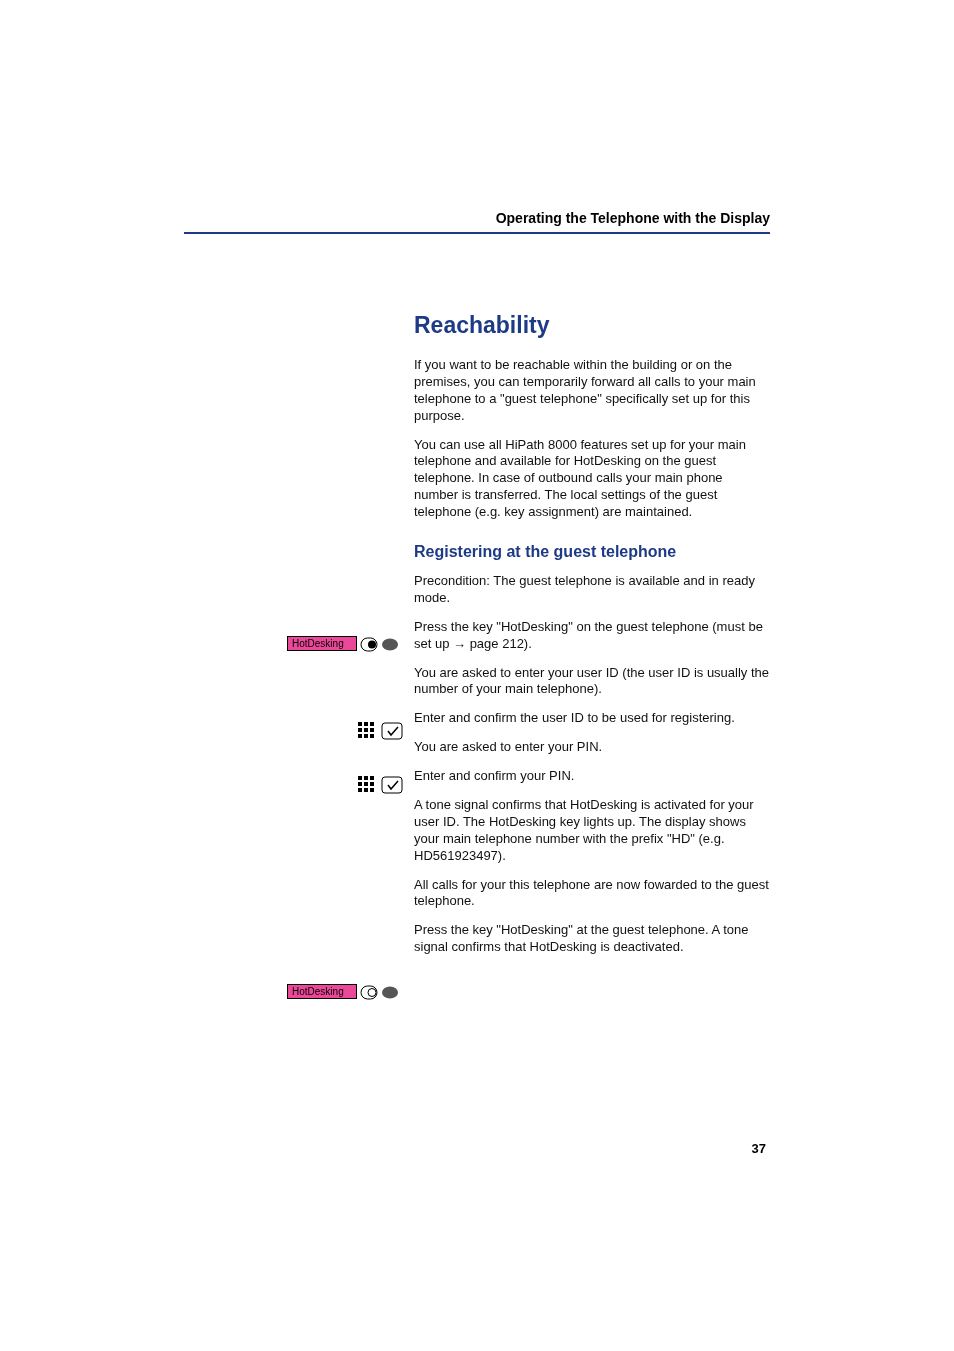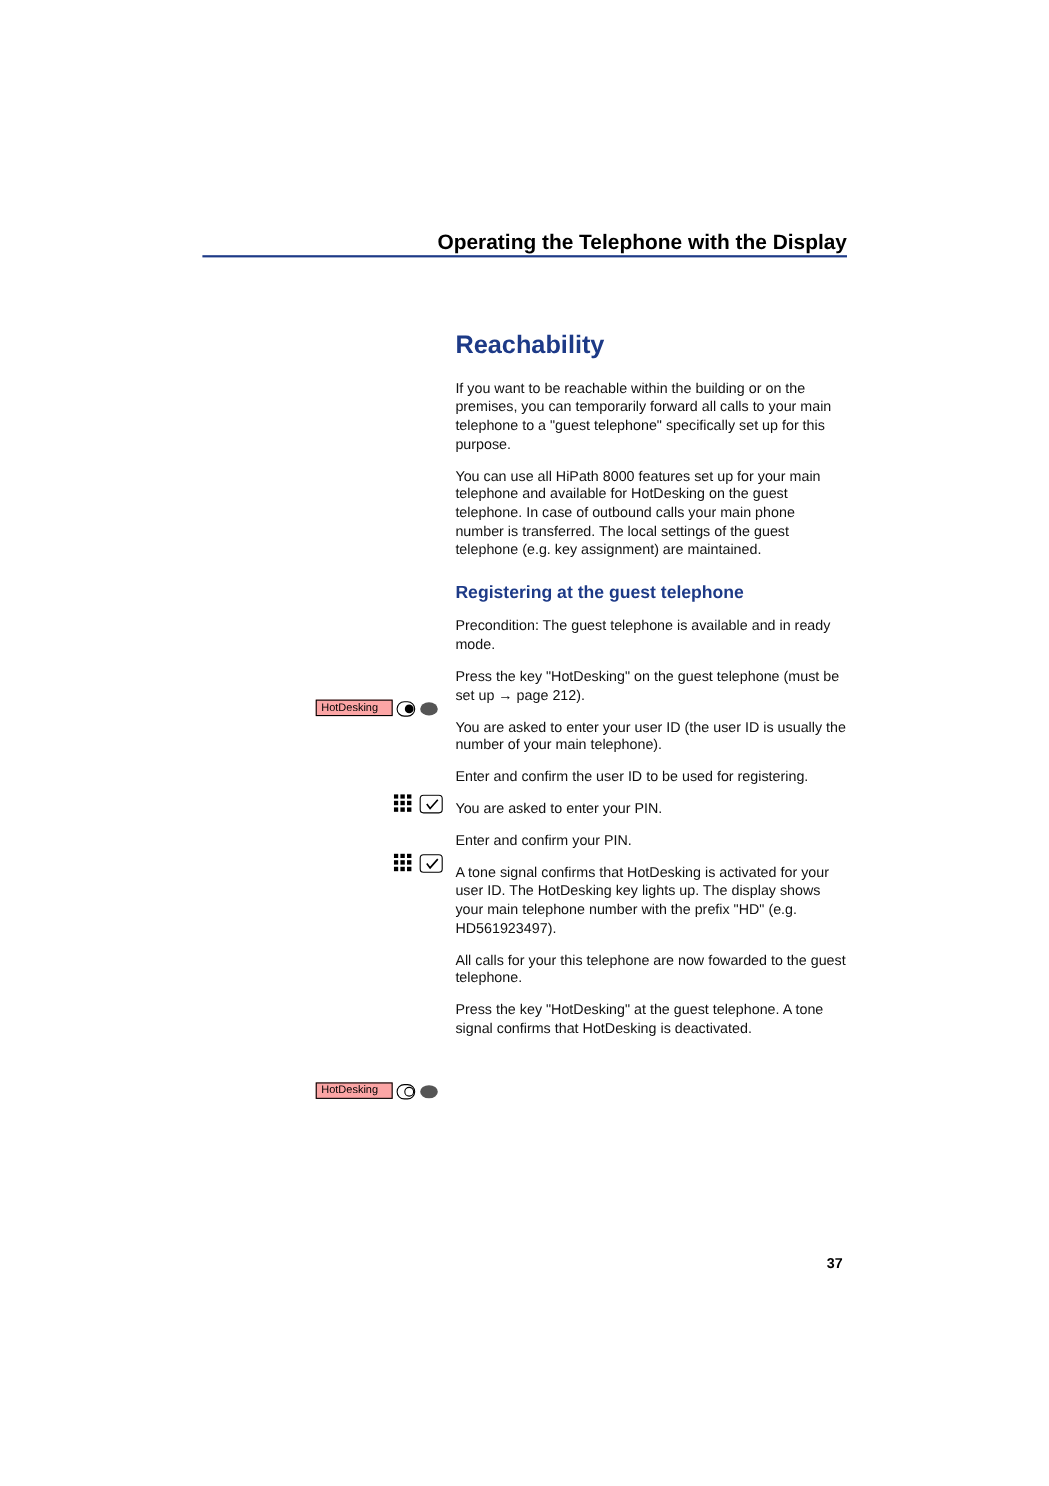--- a/index.html
+++ b/index.html
@@ -1,26 +1,26 @@
 <!DOCTYPE html>
 <html><head>
 <meta charset="utf-8">
 <style>
   html,body{margin:0;padding:0;background:#fff;font-family:Helvetica,Arial,sans-serif;color:#000}
   .page{width:954px;height:1351px;position:relative;margin:0 auto;background:#fff}
   .header-line{position:absolute;left:184px;right:184px;top:232px;border-top:2px solid #1d3a87}
-  .running-head{position:absolute;right:184px;top:210px;font-weight:bold;font-size:19px;color:#000}
+  .running-head{position:absolute;right:184px;top:210px;font-weight:bold;font-size:14px;color:#000}
   .sidebar{position:absolute;left:184px;top:255px;width:224px;height:880px;background:#eceef3}
   .sidebar-header{background:#1d3a87;color:#fff;font-weight:bold;font-size:15px;padding:6px 10px}
   .content{position:absolute;left:414px;top:300px;width:356px}
-  .h1{color:#1d3a87;font-weight:bold;font-size:23px;margin:0 0 18px 0}
+  .h1{color:#1d3a87;font-weight:bold;font-size:23px;margin:12px 0 18px 0}
   .h2{color:#1d3a87;font-weight:bold;font-size:16px;margin:22px 0 12px 0}
   .p{font-size:13px;line-height:1.3;margin:0 0 12px 0;color:#111}
   .p b{font-weight:normal}
-  .key-label{position:absolute;font-size:10px;border:1px solid #000;background:#fca5a5;padding:1px 4px 1px 4px;min-width:60px}
+  .key-label{position:absolute;font-size:10px;border:1px solid #000;background:#ec4899;padding:1px 4px 1px 4px;min-width:60px}
   .lamp-off{position:absolute}
   .lamp-off svg,.lamp-on svg{display:block}
   .lamp-on{position:absolute}
   .input-icons{position:absolute;left:358px}
   .page-num{position:absolute;right:188px;bottom:195px;font-weight:bold;font-size:13px}
 </style>
 </head>
 <body>
 
 <div class="page">

